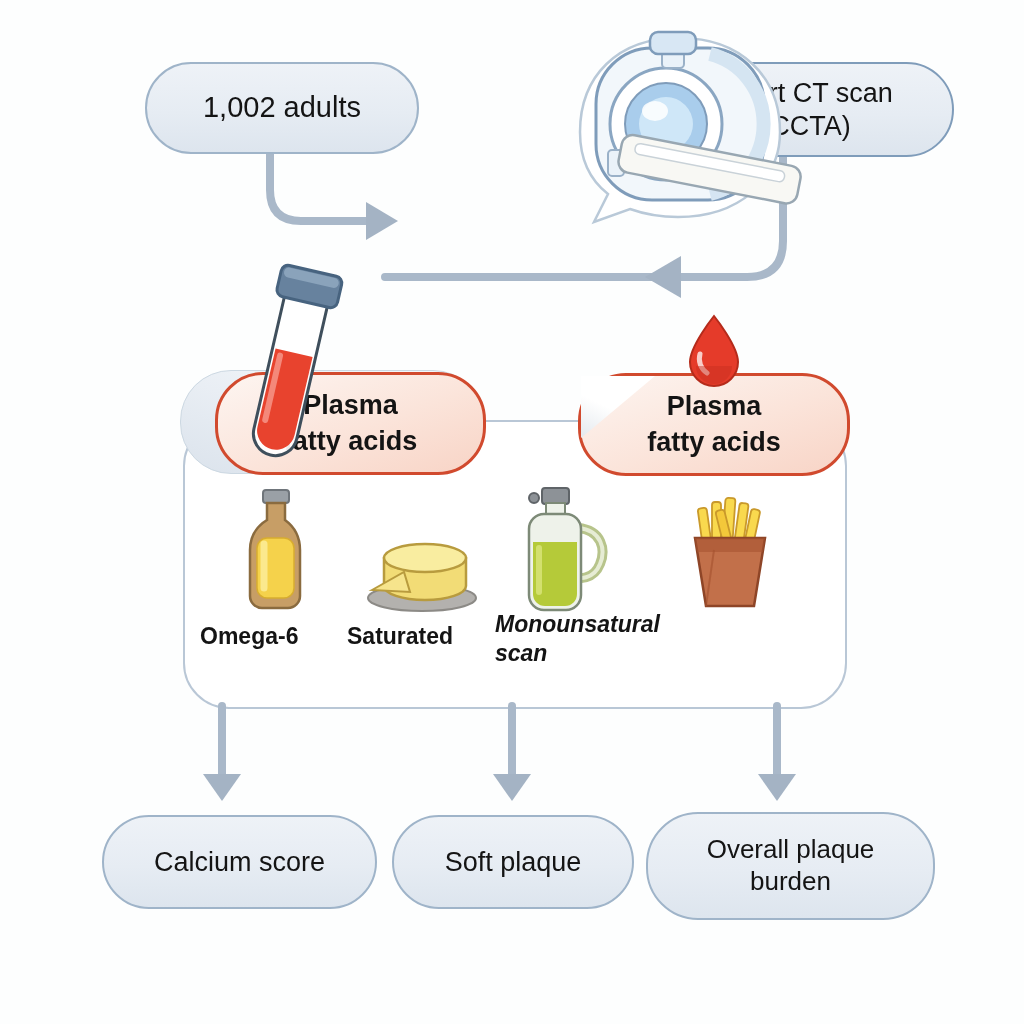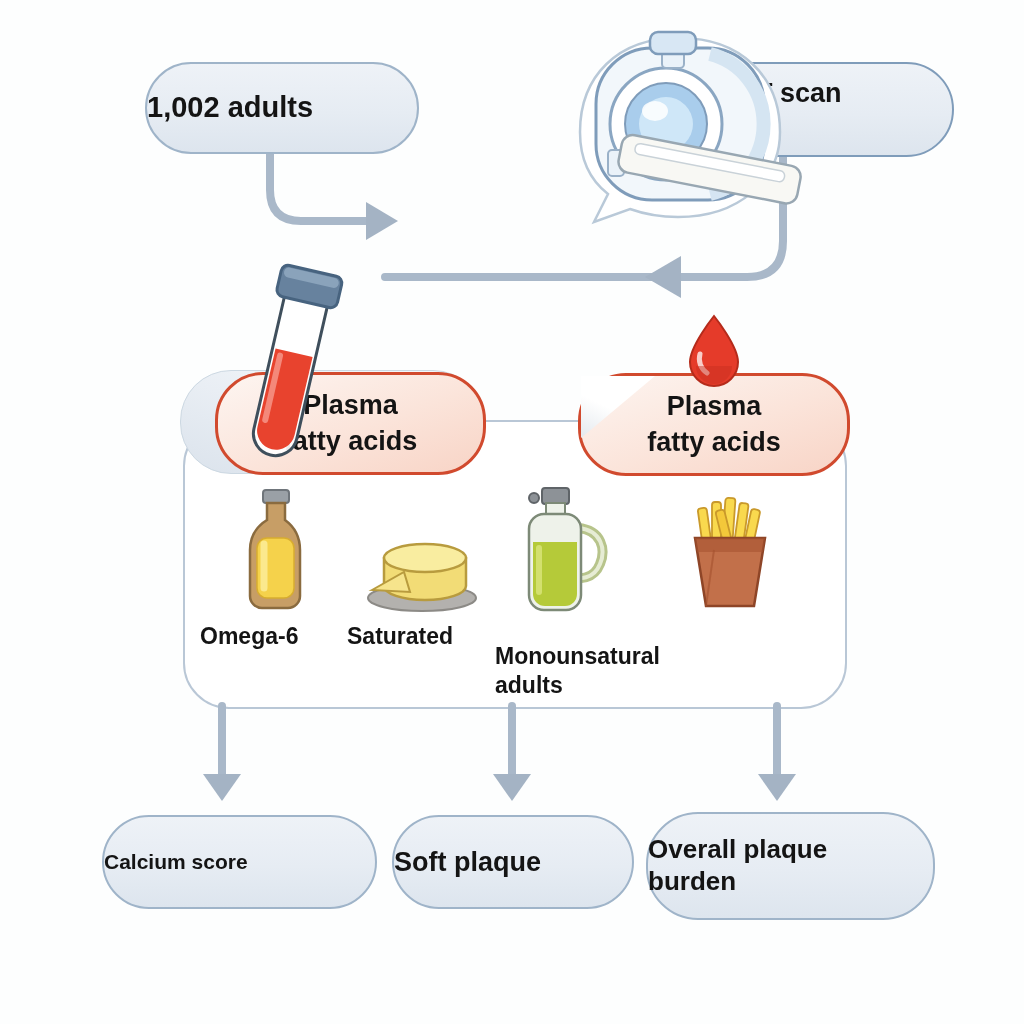--- a/index.html
+++ b/index.html
@@ -4,25 +4,25 @@
 <style>
   html,body{margin:0;padding:0;background:#ffffff;}
   .canvas{
     position:relative;width:1024px;height:1024px;overflow:hidden;
     background:#fdfefe;
     font-family:"Liberation Sans","DejaVu Sans",sans-serif;
     color:#141414;
   }
   .abs{position:absolute;}
   .pill{
-    position:absolute;display:flex;align-items:flex-start;justify-content:center;
+    position:absolute;display:flex;align-items:center;justify-content:center;
     flex-direction:column;text-align:center;
     background:linear-gradient(180deg,#eef2f7 0%,#e6ecf3 55%,#dde5ee 100%);
     border:2.5px solid #9fb4c9;border-radius:48px;
-    font-weight:700;line-height:1.22;
+    font-weight:400;line-height:1.22;
   }
   .red-bubble{
     position:absolute;display:flex;align-items:center;justify-content:center;
     flex-direction:column;text-align:center;
     background:linear-gradient(160deg,#fdf5f1 0%,#fbe4da 55%,#f8d4c6 100%);
     border:3px solid #d14a2e;border-radius:48px;
     font-weight:700;font-size:27px;line-height:1.3;
   }
   .fat-label{
     position:absolute;text-align:left;font-weight:600;font-size:23px;line-height:1.25;
@@ -169,26 +169,26 @@
     <path d="M11,42 L81,42 L79,56 L13,56 Z" fill="#a5522f" opacity="0.55"></path>
     <path d="M22,110 L30,54" stroke="#a5522f" stroke-width="2" opacity="0.6"></path>
   </svg>
 
   <div class="fat-label z4" style="left:200px;top:622px;width:150px;">
     <span>Omega-6</span>
   </div>
   <div class="fat-label z4" style="left:347px;top:622px;width:150px;">
     <span>Saturated</span>
   </div>
-  <div class="fat-label z4" style="left:495px;top:642px;width:170px;">
+  <div class="fat-label z4" style="left:495px;top:610px;width:170px;font-style:italic;">
     <div>Monounsatural</div>
-    <div>adults</div>
+    <div>scan</div>
   </div>
 
-  <div class="pill z4" style="left:102px;top:815px;width:271px;height:90px;font-size:21px;">
+  <div class="pill z4" style="left:102px;top:815px;width:271px;height:90px;font-size:27px;">
     <span>Calcium score</span>
   </div>
   <div class="pill z4" style="left:392px;top:815px;width:238px;height:90px;font-size:27px;">
     <span>Soft plaque</span>
   </div>
   <div class="pill z4" style="left:646px;top:812px;width:285px;height:104px;font-size:26px;border-radius:52px;">
     <span>Overall plaque</span>
     <span>burden</span>
   </div>
 

